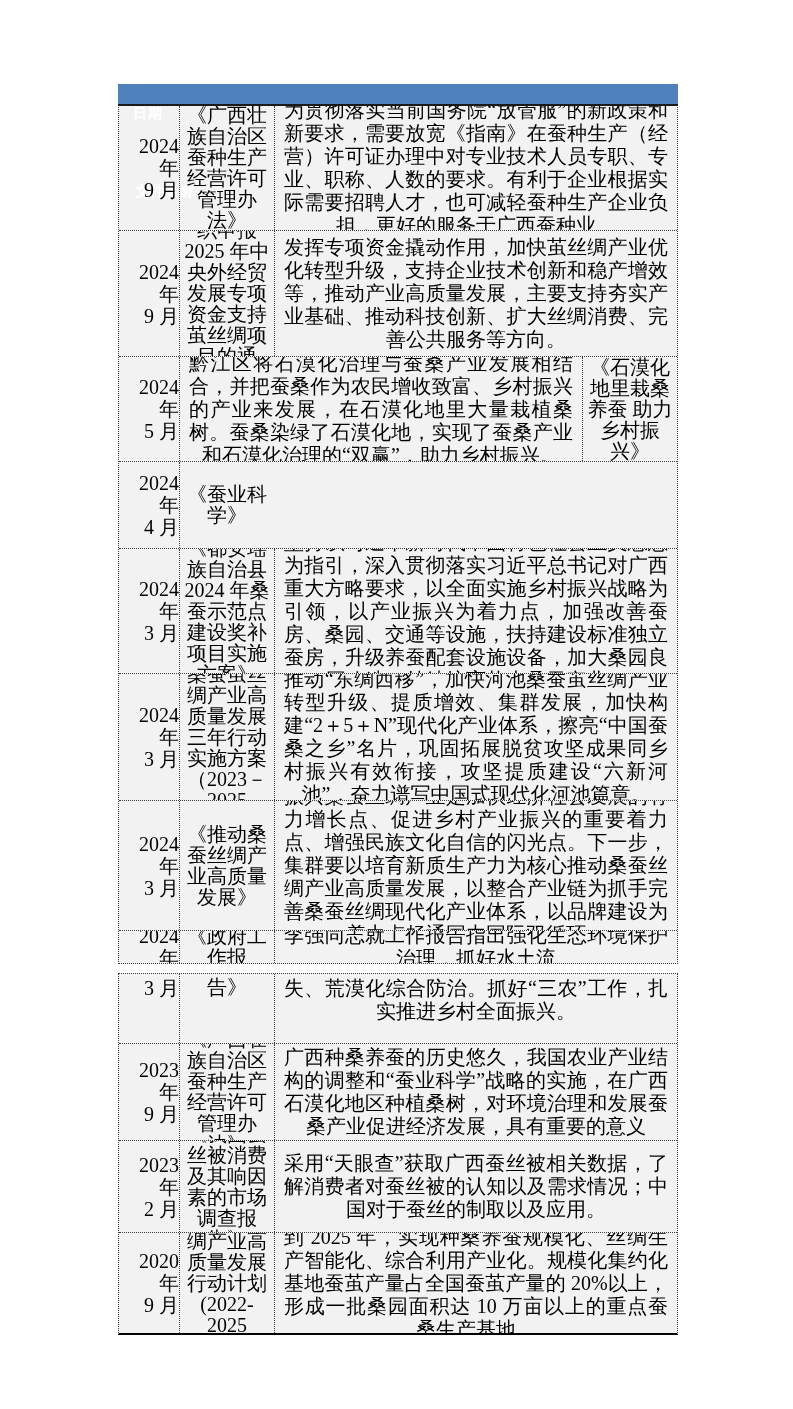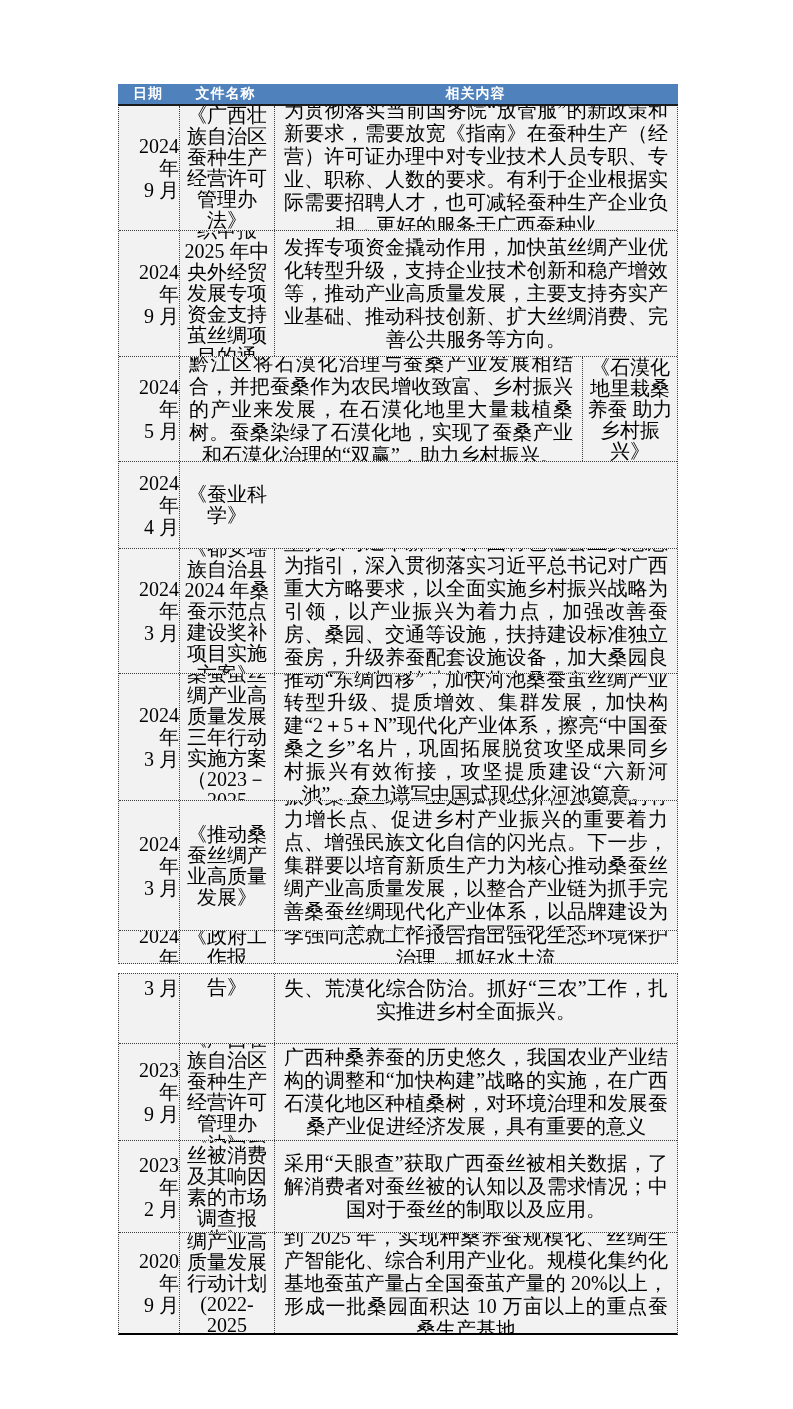--- a/index.html
+++ b/index.html
@@ -25,20 +25,21 @@
   }
   .fragment-a{border-bottom:1px dotted var(--border-dot);}
   .fragment-b{border-top:1px dotted var(--border-dot);border-bottom:2px solid #000;}
   .page-gap{height:9px;background:var(--page-bg);}
   .header-row{
     display:flex;height:22px;margin:0 -1px;
     background:var(--header-bg);color:var(--header-text);
     font-family:"Liberation Sans","DejaVu Sans",sans-serif;
     font-weight:bold;font-size:14px;
     border-bottom:2px solid var(--border-dark);
+    flex-direction:column;
   }
   .header-cell{display:flex;align-items:center;justify-content:center;letter-spacing:1px;}
   .row{display:flex;border-top:1px dotted var(--border-dot);overflow:hidden;}
   .row.no-top{border-top:none;}
   .c1{width:60px;flex:0 0 60px;}
   .c2{width:95px;flex:0 0 95px;}
   .c3{flex:1 1 auto;min-width:0;text-align:right;}
   .cell{
     display:flex;flex-direction:column;justify-content:center;
     font-size:20px;overflow:hidden;
@@ -129,21 +130,21 @@
     <div class="row no-top cont r8">
       <div class="cell c1 date-cell">3 月</div>
       <div class="cell c2 name-cell">告》</div>
       <div class="cell c3 content-cell">失、荒漠化综合防治。抓好“三农”工作，扎实推进乡村全面振兴。</div>
     </div>
 
     <div class="row r9">
       <div class="cell c1 date-cell">2023 年
 9 月</div>
       <div class="cell c2 name-cell">《广西壮族自治区蚕种生产经营许可管理办法》</div>
-      <div class="cell c3 content-cell">广西种桑养蚕的历史悠久，我国农业产业结构的调整和“加快构建”战略的实施，在广西石漠化地区种植桑树，对环境治理和发展蚕桑产业促进经济发展，具有重要的意义</div>
+      <div class="cell c3 content-cell">广西种桑养蚕的历史悠久，我国农业产业结构的调整和“蚕业科学”战略的实施，在广西石漠化地区种植桑树，对环境治理和发展蚕桑产业促进经济发展，具有重要的意义</div>
     </div>
 
     <div class="row r10">
       <div class="cell c1 date-cell">2023 年
 2 月</div>
       <div class="cell c2 name-cell">《我国蚕丝被消费及其响因素的市场调查报告》</div>
       <div class="cell c3 content-cell">采用“天眼查”获取广西蚕丝被相关数据，了解消费者对蚕丝被的认知以及需求情况；中国对于蚕丝的制取以及应用。</div>
     </div>
 
     <div class="row r11">

